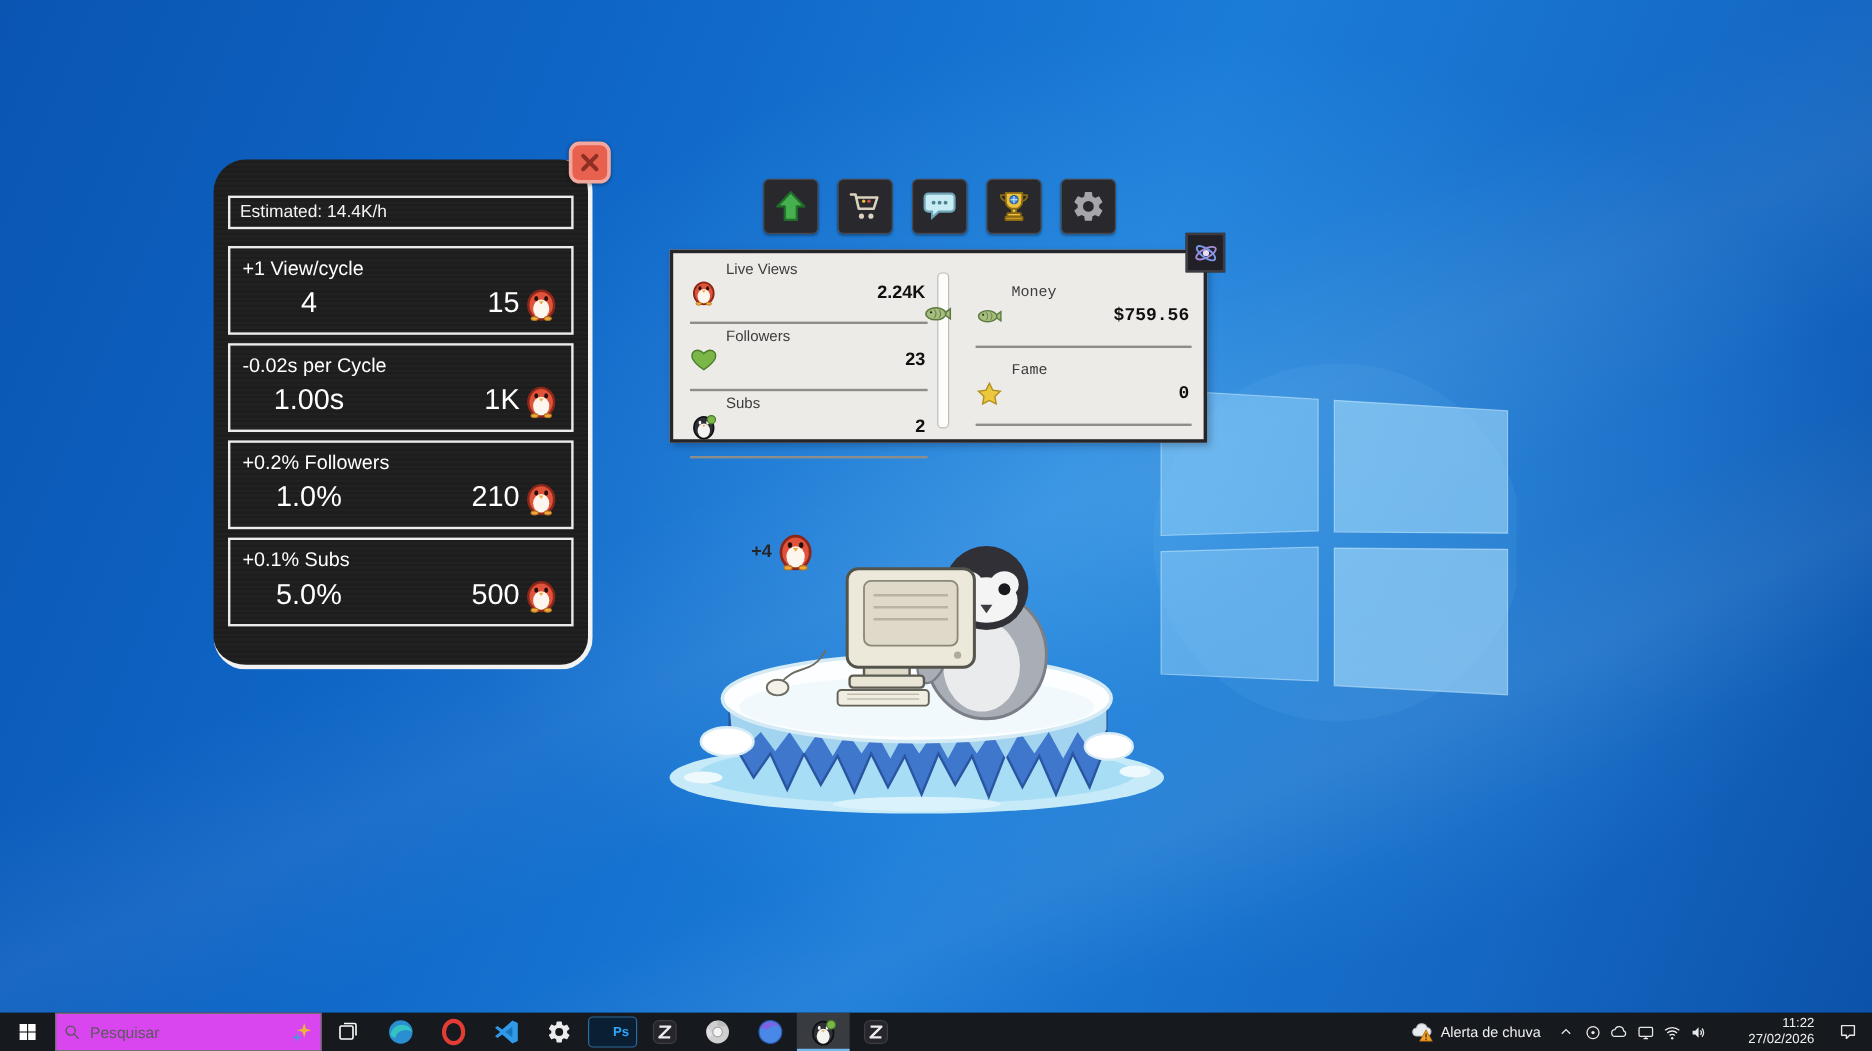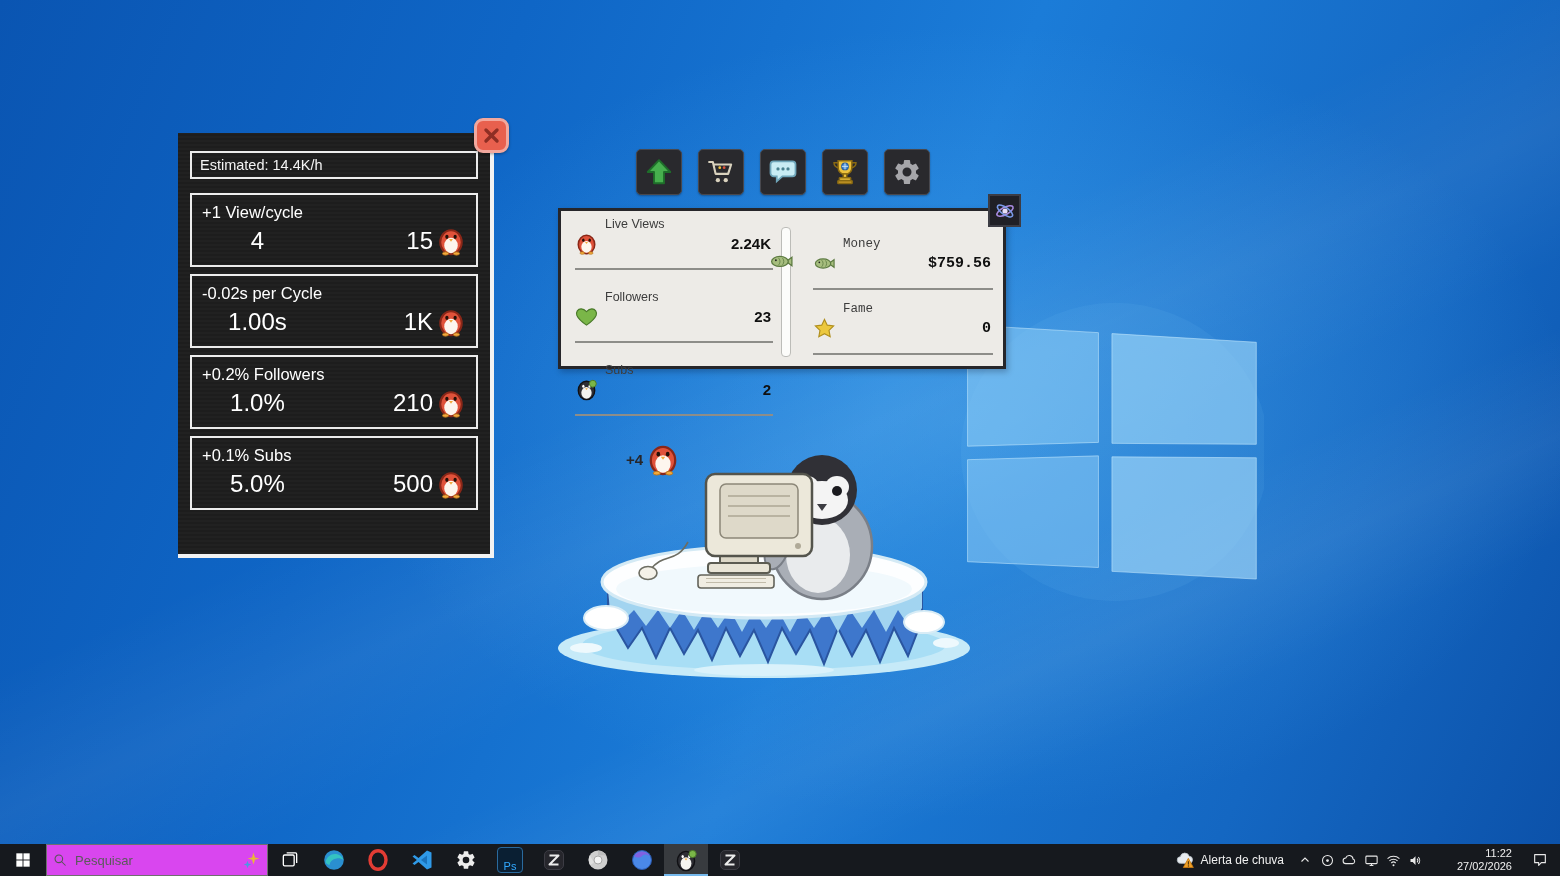--- a/index.html
+++ b/index.html
@@ -16,26 +16,27 @@
   }
   .beam { position:absolute; width:2000px; height:260px; transform:rotate(-24deg);
     background:linear-gradient(to bottom, rgba(255,255,255,0), rgba(255,255,255,0.055), rgba(255,255,255,0)); }
   .beam1 { left:-200px; top:330px; }
   .beam2 { left:100px; top:540px; height:200px; }
   .win-logo { position:absolute; left:956px; top:298px; width:308px; height:308px; }
 
   
   .upgrade-panel {
     position:absolute; left:178px; top:133px; width:316px; height:425px;
-    box-sizing:border-box; padding:18px 12px 0;
+    box-sizing:border-box; padding:30px 12px 0;
     background:
       repeating-linear-gradient(0deg, rgba(255,255,255,0.02) 0 2px, rgba(0,0,0,0) 2px 4px),
       #1d1d1d;
     border-right:4px solid #f2f2f2; border-bottom:4px solid #f2f2f2;
     color:#fff;
+    border-radius:27px;
   }
   .estimate-box { border:2px solid #ececec; font-size:14.5px; padding:4px 8px; margin-bottom:14px; color:#f4f4f4; }
   .upgrade-box { border:2px solid #ececec; padding:8px 10px 9px; margin-bottom:7px; cursor:pointer; }
   .up-name { font-size:16.5px; }
   .up-row { display:flex; align-items:center; margin-top:4px; }
   .up-current { width:42%; text-align:center; font-size:24px; }
   .up-cost { margin-left:auto; display:flex; align-items:center; font-size:24px; }
   .up-cost svg { width:30px; height:30px; margin-left:3px; }
   .close-btn {
     position:absolute; left:474px; top:118px; width:35px; height:35px; box-sizing:border-box;
@@ -56,21 +57,21 @@
   .tool-btn svg { width:30px; height:30px; }
   .c-gray { color:#a6a6aa; }
 
   
   .stats-panel {
     position:absolute; left:558px; top:208px; width:448px; height:161px; box-sizing:border-box;
     background:#edebe7; border:3px solid #26262a; box-shadow:2px 3px 6px rgba(0,0,20,0.25);
   }
   .stats-left  { position:absolute; left:14px; top:6px;  width:198px; }
   .stats-right { position:absolute; left:252px; top:26px; width:180px;font-family:Liberation Mono, monospace; }
-  .stat { margin-bottom:20px; }
+  .stat { margin-bottom:3px; }
   .stat-r { margin-bottom:12px; }
   .stat-label { font-size:12.5px; color:#3c3c3c; margin-left:30px; }
   .stat-line { display:flex; align-items:center; border-bottom:2px solid #8d8d89; padding:1px 2px 13px 0; }
   .stat-icon { width:23px; height:23px; margin-right:4px; flex:0 0 auto; }
   .stat-value { flex:1; text-align:right; font-size:15px; font-weight:bold; color:#101010; }
   .gauge { position:absolute; left:220px; top:16px; width:8px; height:128px;
     background:#fcfcfa; border:1px solid #bcbcb8; border-radius:4px; }
   .gauge-fish { position:absolute; left:205px; top:38px; width:31px; height:25px; }
   .galaxy-btn {
     position:absolute; left:988px; top:194px; width:33px; height:33px; box-sizing:border-box;
@@ -97,21 +98,21 @@
   .search input { border:none; outline:none; flex:1; min-width:0; font-size:13px; color:#333;
     background:transparent; font-family:"Liberation Sans", sans-serif; }
   .search input::placeholder { color:#5a5a5a; }
   .tb-spacer { flex:1; }
   .weather { display:flex; align-items:center; gap:6px; padding:11px 10px; cursor:pointer; white-space:nowrap; }
   .tray-btn { width:22px; display:flex; align-items:center; justify-content:center; cursor:pointer; flex:0 0 auto; }
   .clock { width:78px; display:flex; flex-direction:column; justify-content:center; align-items:flex-end;
     padding:0 8px; font-size:11px; line-height:13px; cursor:pointer; flex:0 0 auto; }
   .notif { width:40px; }
   .ps-icon { width:24px; height:24px; background:#0a1f33; border:1px solid #2a6a9e; border-radius:4px;
-    color:#31a8ff; font-size:11px; font-weight:normal; display:flex; align-items:flex-end; justify-content:center; }
+    color:#31a8ff; font-size:11px; font-weight:bold; display:flex; align-items:center; justify-content:center;padding-left:15px; }
   .c-white { color:#ececec; }
   .i12{width:12px;height:12px}.i14{width:14px;height:14px}.i15{width:15px;height:15px}
   .i16{width:16px;height:16px}.i18{width:18px;height:18px}.i20{width:20px;height:20px}
   .i22{width:22px;height:22px}.i24{width:24px;height:24px}
 </style>
 </head>
 <body>
 
 <svg width="0" height="0" style="position:absolute">
   <defs>

